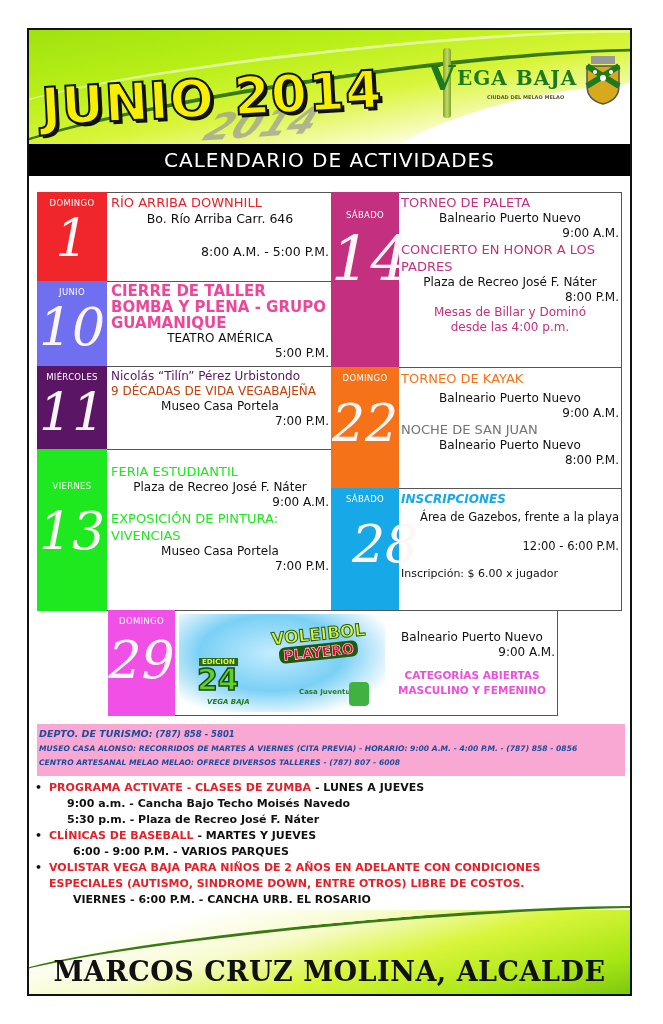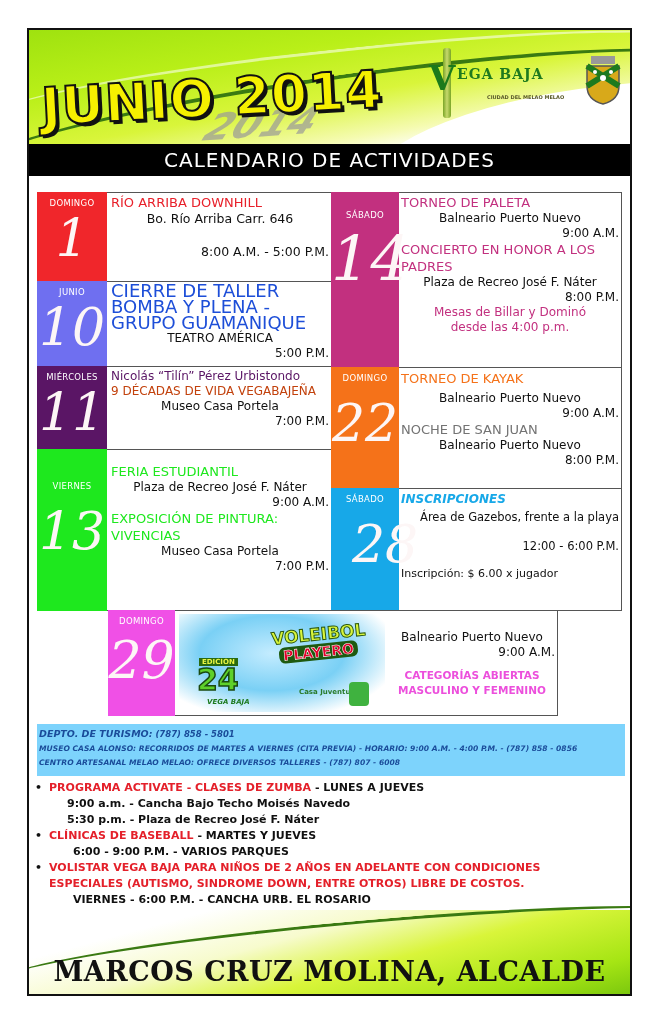--- a/index.html
+++ b/index.html
@@ -12,21 +12,21 @@
     background: linear-gradient(170deg, #9fe20f 0%, #b9ef18 30%, #d9f53a 55%, #f5fbb0 75%, #ffffff 85%); }
   .header .swoosh1 { position:absolute; left:-40px; top:18px; width:720px; height:60px; border-top:3px solid rgba(255,255,255,0.55); border-radius:50%; transform:rotate(-6deg); }
   .header .swoosh2 { position:absolute; left:-60px; top:44px; width:760px; height:80px; border-top:4px solid #3a7a12; border-radius:50%; transform:rotate(-8deg); }
   .header .white-curve { position:absolute; left:330px; top:60px; width:420px; height:140px; background:#fff; border-radius:60% 0 0 0; transform:rotate(-6deg); }
   .title-month { position:absolute; left:12px; top:38px; font-family:"DejaVu Sans", sans-serif; font-size:52px; font-weight:bold; color:#f6f000; letter-spacing:1px;
      -webkit-text-stroke:2px #111; text-shadow:3px 3px 0 #111; transform:rotate(-3deg); }
   .title-shadow { position:absolute; left:180px; top:72px; font-size:38px; font-weight:bold; color:#9a9a9a; opacity:0.7; transform:skewX(-35deg) rotate(-4deg); }
   .logo { position:absolute; left:400px; top:18px; width:200px; height:70px; }
   .logo .cane { position:absolute; left:14px; top:0; width:8px; height:70px; background:linear-gradient(90deg,#7aa526,#c7d96c,#7aa526); border-radius:3px; }
   .logo .v { position:absolute; left:0px; top:10px; font-size:34px; font-weight:bold; color:#1b7a1b; font-family:"DejaVu Serif", serif; }
-  .logo .name { position:absolute; left:28px; top:18px; font-size:14px; font-weight:bold; color:#1e7a1e; font-family:"DejaVu Serif", serif; letter-spacing:1px; }
+  .logo .name { position:absolute; left:28px; top:18px; font-size:20px; font-weight:bold; color:#1e7a1e; font-family:"DejaVu Serif", serif; letter-spacing:1px; }
   .logo .tag { position:absolute; left:58px; top:46px; font-size:5px; color:#5a5a2a; font-weight:bold; }
   .shield { position:absolute; left:154px; top:8px; width:40px; height:50px; }
 
   .band { position:absolute; left:0; top:114px; width:601px; height:32px; background:#000; color:#fff; text-align:center; font-size:20px; line-height:32px; letter-spacing:1px; }
 
   
   .cell { position:absolute; box-sizing:border-box; border:1px solid #555; background:#fff; }
   .date { position:absolute; box-sizing:border-box; color:#fff; text-align:center; }
   .date .dow { display:block; font-size:8.5px; margin-top:6px; letter-spacing:0.3px; }
   .date .num { display:block; font-family:"DejaVu Serif", serif; font-style:italic; font-size:52px; line-height:1; margin-top:4px; color:#fdf6f6; }
@@ -38,21 +38,21 @@
   .banner { position:absolute; left:177px; top:614px; width:206px; height:98px;
     background:radial-gradient(ellipse at 45% 40%, #c4ecff 0%, #7ad0f5 45%, #ffffff 80%); }
   .banner .vb1 { position:absolute; left:92px; top:10px; font-size:17px; font-weight:bold; color:#d9f53a; -webkit-text-stroke:1px #2d5a10; transform:rotate(-6deg); }
   .banner .vb2 { position:absolute; left:100px; top:30px; font-size:14px; font-weight:bold; color:#e4002b; -webkit-text-stroke:0.5px #fff; background:#1e5a10; padding:0 4px; border-radius:6px; transform:rotate(-6deg); }
   .banner .ed { position:absolute; left:20px; top:44px; font-size:7px; font-weight:bold; color:#e9f542; background:#2a6a10; padding:0 3px; }
   .banner .n24 { position:absolute; left:18px; top:48px; font-size:30px; font-weight:bold; color:#5ed12a; -webkit-text-stroke:1.5px #1a4a10; }
   .banner .vbsmall { position:absolute; left:28px; top:84px; font-size:7px; font-weight:bold; color:#1e7a1e;font-style:italic; }
   .banner .casa { position:absolute; left:120px; top:74px; font-size:7px; color:#2a7a2a; font-weight:bold; }
   .banner .tree { position:absolute; left:170px; top:68px; width:20px; height:24px; background:#3fb23f; border-radius:4px; }
 
-  .info { position:absolute; left:8px; top:694px; width:588px; height:52px; background:#7dd3fc; font-style:italic; font-weight:bold; color:#1a4c9a; }
+  .info { position:absolute; left:8px; top:694px; width:588px; height:52px; background:#f9a8d4; font-style:italic; font-weight:bold; color:#1a4c9a; }
   .info .l1 { position:absolute; left:2px; top:4px; font-size:9.5px; }
   .info .l2, .info .l3 { position:absolute; left:2px; font-size:7.6px; }
   .info .l2 { top:20px; } .info .l3 { top:34px; }
 
   .prog { position:absolute; left:6px; top:750px; width:590px; font-size:11px; font-weight:bold; color:#111; line-height:16px; }
   .prog .red { color:#e4202a; }
   .prog .bul::before { content:"•"; display:inline-block; width:14px; color:#111; }
   .prog .ind { padding-left:36px; }
 
   .footer-bg { position:absolute; left:0; top:880px; width:601px; height:84px;
@@ -98,21 +98,21 @@
     <div class="c" style="font-size:12.5px;">Bo. Río Arriba Carr. 646</div>
     <div class="r" style="margin-top:18px;font-size:12.5px;">8:00 A.M. - 5:00  P.M.</div>
   </div>
 
   <div class="cell" style="left:8px;top:251px;width:295px;height:86px;"></div>
   <div class="date" style="left:8px;top:251px;width:70px;height:86px;background:#6f6ff0;">
     <span class="dow">JUNIO</span>
     <span class="num">10</span>
   </div>
   <div class="ev" style="left:82px;top:253px;width:218px;">
-    <div class="t" style="color:#1d4ed8;font-size:18px;line-height:16px;">CIERRE DE TALLER BOMBA Y PLENA - GRUPO GUAMANIQUE</div>
+    <div class="t" style="color:#ec4899;font-size:15px;line-height:16px;font-weight:bold;">CIERRE DE TALLER BOMBA Y PLENA - GRUPO GUAMANIQUE</div>
     <div class="c">TEATRO AMÉRICA</div>
     <div class="r">5:00  P.M.</div>
   </div>
 
   <div class="cell" style="left:8px;top:336px;width:295px;height:84px;"></div>
   <div class="date" style="left:8px;top:336px;width:70px;height:84px;background:#5a1565;">
     <span class="dow">MIÉRCOLES</span>
     <span class="num">11</span>
   </div>
   <div class="ev" style="left:82px;top:339px;width:218px;">

